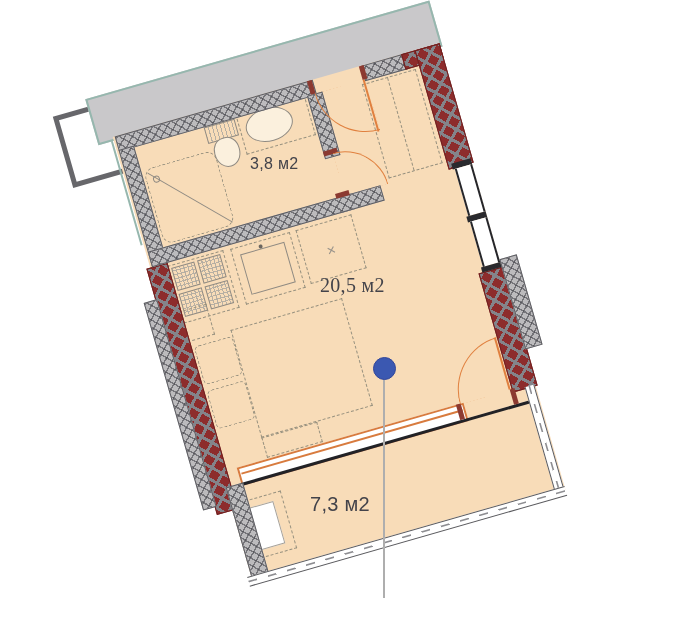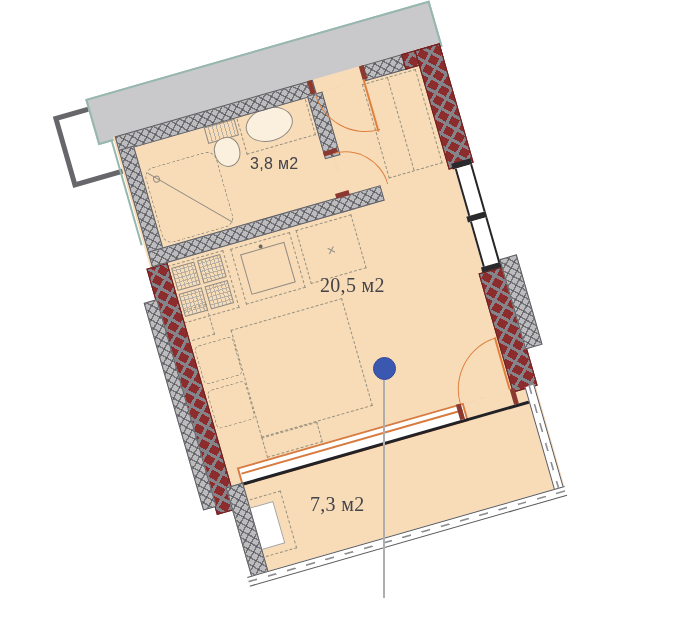--- a/index.html
+++ b/index.html
@@ -129,17 +129,17 @@
     <div class="abs arc" style="left:295px;top:120px;width:44px;height:44px;border-top-width:1.6px;border-right-width:1.6px;border-top-right-radius:100% 100%;"></div>
 
     <div class="abs cap" style="left:344px;top:396px;width:5px;height:16px;"></div>
     <div class="abs cap" style="left:400px;top:396px;width:5px;height:16px;"></div>
     <div class="abs arc" style="left:348px;top:342px;width:53px;height:54px;border-top-width:1.6px;border-left-width:1.6px;border-top-left-radius:100% 100%;"></div>
     <div class="abs leaf" style="left:399px;top:342px;width:2px;height:54px;"></div>
   </div>
 
   <div class="area-label" style="left:214px;top:155px;font-size:16px;margin-left:36px;">3,8 м2</div>
   <div class="area-label" style="left:320px;top:274px;font-family:Liberation Serif, serif;">20,5 м2</div>
-  <div class="area-label" style="left:310px;top:493px;font-family:Liberation Serif, serif;">7,3 м2</div>
+  <div class="area-label" style="left:310px;top:493px;">7,3 м2</div>
 
   <div style="position:absolute;left:383px;top:376px;width:1.5px;height:222px;background:#aeaeae;"></div>
   <div style="position:absolute;left:373px;top:357px;width:21px;height:21px;border-radius:50%;background:#3b58b1;border:1px solid #32479a;"></div>
 </div>
 
 </body></html>

